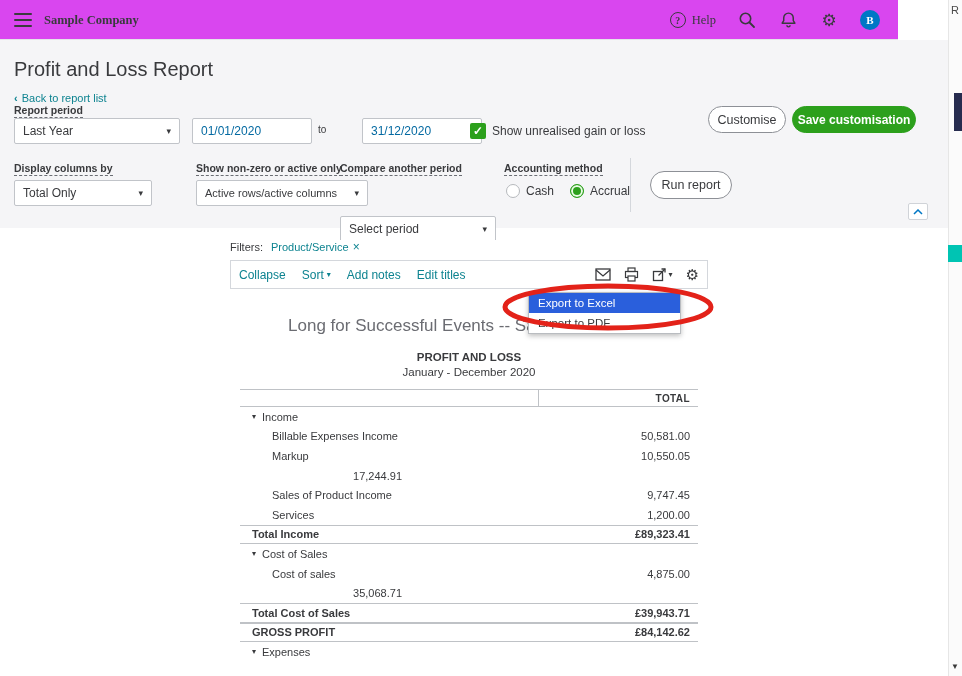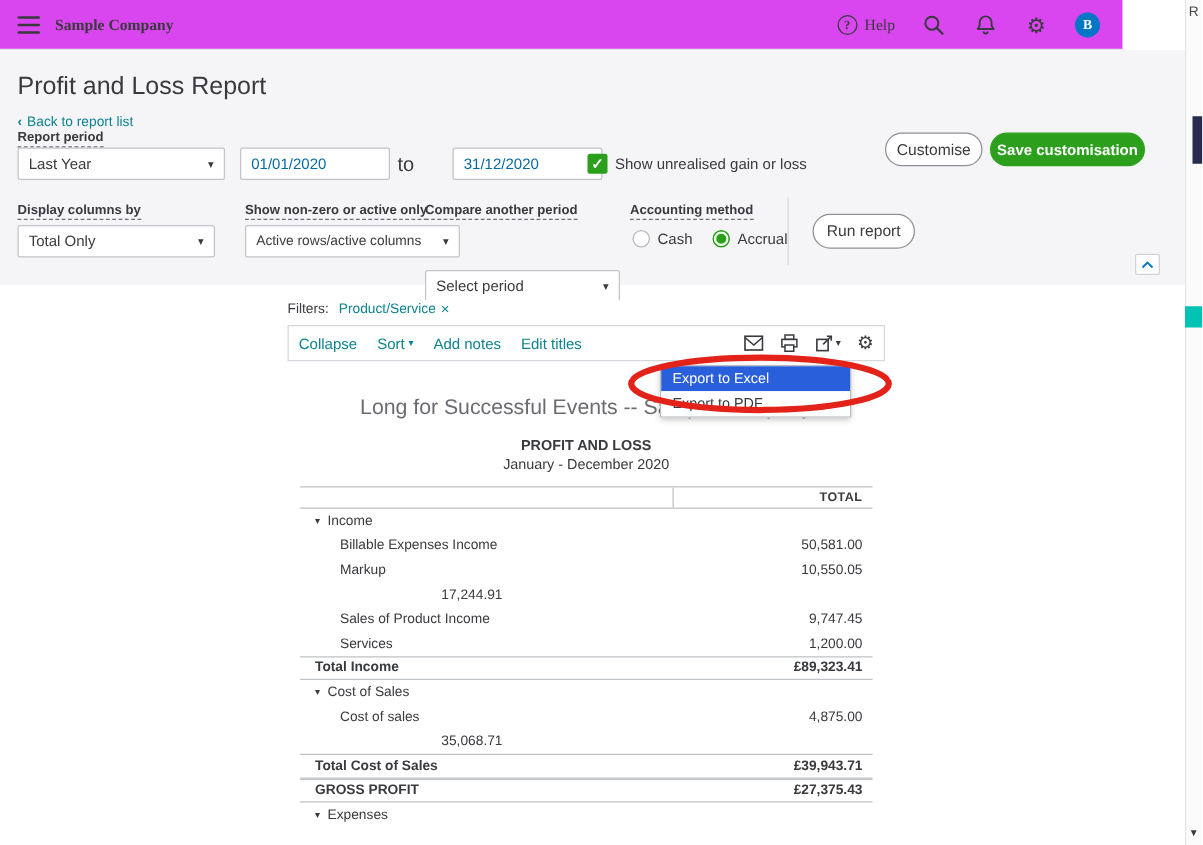--- a/index.html
+++ b/index.html
@@ -23,32 +23,32 @@
   .graypanel { position:absolute; top:40px; left:0; width:948px; height:188px; background:#f5f5f7; }
   .page-title { position:absolute; left:14px; top:58px; font-size:20px; color:#393a3d; }
   .back-link { position:absolute; left:14px; top:92px; font-size:11px; color:#0d8390; cursor:pointer; display:flex; gap:4px; align-items:center; }
   .ulabel { font-size:10.5px; font-weight:700; color:#393a3d; border-bottom:1px dashed #6b6e74; padding-bottom:1px; display:inline-block; }
   .lbl-period { position:absolute; left:14px; top:104px; }
   .select { display:flex; align-items:center; justify-content:space-between; padding:0 8px; border:1px solid #c1c4c9; background:#fff; border-radius:2px; height:26px; font-size:12px; color:#393a3d; cursor:pointer; position:absolute; }
   .select .caret { font-size:9px; color:#393a3d; margin-left:6px; }
   .sel-period { left:14px; top:118px; width:166px; }
   .datebox { position:absolute; top:118px; height:26px; width:120px; border:1px solid #c1c4c9; border-radius:2px; background:#fff; font-size:12px; color:#0369a1; padding:0 8px; font-family:"Liberation Sans",sans-serif; }
   .date-from { left:192px; }
-  .to-label { position:absolute; left:318px; top:124px; font-size:16px; }
+  .to-label { position:absolute; left:318px; top:124px; font-size:10px; }
   .date-to { left:314px;margin-left:48px; }
   .checkbox { position:absolute; left:470px; top:123px; width:16px; height:16px; background:#2ca01c; border-radius:2px; color:#fff; font-size:12px; font-weight:700; display:flex; align-items:center; justify-content:center; cursor:pointer; }
   .cb-label { position:absolute; left:492px; top:124px; font-size:12px; }
   .btn { display:flex; align-items:center; justify-content:center; border-radius:14px; font-size:12.5px; cursor:pointer; position:absolute; }
   .btn-customise { left:708px; top:106px; width:78px; height:27px; background:#fff; border:1px solid #8d9096; color:#393a3d; }
   .btn-save { left:792px; top:106px; width:124px; height:27px; background:#2ca01c; border:1px solid #2ca01c; color:#fff; font-weight:700; font-size:12px; }
   .lbl-cols { position:absolute; left:14px; top:162px; }
   .lbl-nonzero { position:absolute; left:196px; top:162px; }
   .lbl-compare { position:absolute; left:340px; top:162px; }
   .lbl-acct { position:absolute; left:504px; top:162px; }
-  .sel-cols { left:14px; top:180px; width:158px;text-align:right; }
+  .sel-cols { left:14px; top:180px; width:138px;text-align:right; }
   .sel-nonzero { left:196px; top:180px; width:172px; font-size:11px; }
   .sel-compare { left:340px; top:180px; width:156px;margin-top:36px; }
   .radio-row { position:absolute; left:506px; top:184px; display:flex; align-items:center; gap:16px; }
   .radio-opt { display:flex; align-items:center; gap:6px; cursor:pointer; font-size:12px; }
   .radio { width:14px; height:14px; border-radius:50%; background:#fff; border:1.5px solid #b6b9bd; }
   .radio.on { background:#2ca01c; border:1.5px solid #2ca01c; box-shadow:inset 0 0 0 2px #eafbe6; }
   .vdivider { position:absolute; left:630px; top:158px; width:1px; height:54px; background:#d4d7dc; }
   .btn-run { left:650px; top:171px; width:82px; height:28px; background:#fff; border:1px solid #8d9096; color:#393a3d; }
   .collapse-btn { position:absolute; left:908px; top:203px; width:20px; height:17px; background:#fff; border:1px solid #d0d3d8; border-radius:2px; display:flex; align-items:center; justify-content:center; cursor:pointer; }
 
@@ -334,21 +334,21 @@
 
       <span>Total Cost of Sales</span>
     </span>
     <span class="amt">£39,943.71</span>
   </div>
           <div class="prow row-gross">
     <span class="lbl">
 
       <span>GROSS PROFIT</span>
     </span>
-    <span class="amt">£27,375.43</span>
+    <span class="amt">£84,142.62</span>
   </div>
           <div class="prow row-section">
     <span class="lbl">
       <span class="tri">▾</span>
       <span>Expenses</span>
     </span>
     <span class="amt"></span>
   </div>
         </div>
     </div>

